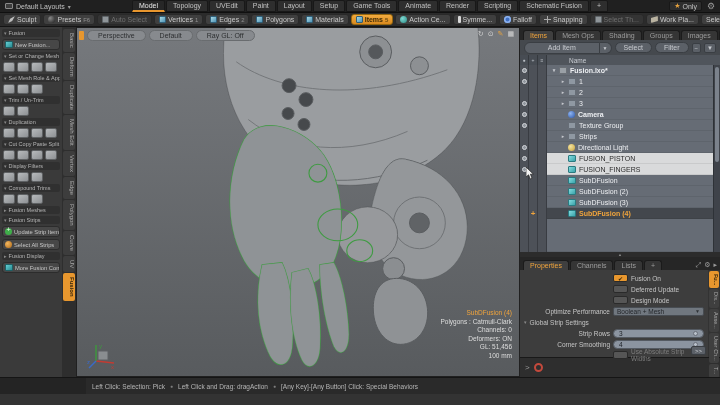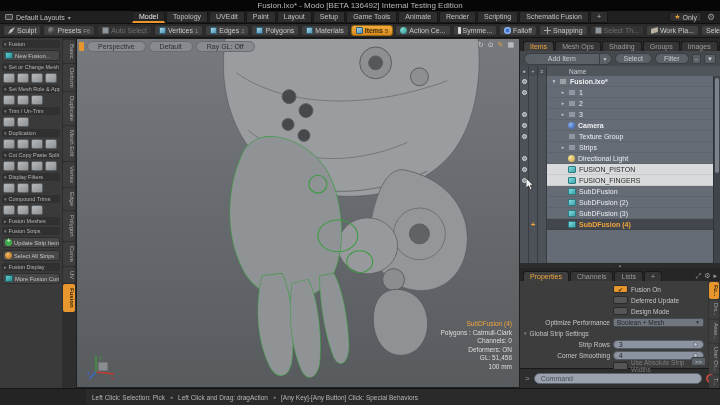--- a/index.html
+++ b/index.html
@@ -174,23 +174,20 @@
   .statusbar { height:17px; background:#2a2a2a; display:flex; align-items:center; gap:5px;
     padding:0 8px 0 92px; font-size:6.5px; color:#b6b6b6; border-top:1px solid #151515; position:relative; }
   .statusbar::before { content:""; position:absolute; left:0; top:0; bottom:0; width:86px; background:#242424; }
   .bullet { color:#7e7e7e; font-size:5px; }
 </style>
 </head>
 <body>
 
 <div class="app">
 
-  <div class="titlebar">
-    <span>Fusion.lxo* - Modo [BETA 136492] Internal Testing Edition</span>
-  </div>
 
   <div class="menubar">
     <div class="layouts">
       <span class="monitor-ic"></span>
       <span>Default Layouts</span>
       <span class="caret">▾</span>
     </div>
     <div class="mtabs" id="menu-tabs">
         <div class="mtab active">Model</div>
         <div class="mtab">Topology</div>
@@ -743,21 +740,20 @@
             <div class="pvtab">Dis...</div>
             <div class="pvtab">Asse...</div>
             <div class="pvtab">User Ch...</div>
             <div class="pvtab">T...</div>
           </div>
         <span class="more">&gt;&gt;</span>
       </div>
 
       <div class="cmdrow">
         <span class="prompt">&gt;</span>
-        <input class="cmdinput" placeholder="Command" style="">
         <span class="rec"></span>
       </div>
     </div>
   </div>
 
   <div class="statusbar" id="statusbar">
       <span>Left Click: Selection: Pick</span>
       <span class="bullet">●</span>
       <span>Left Click and Drag: dragAction</span>
       <span class="bullet">●</span>

